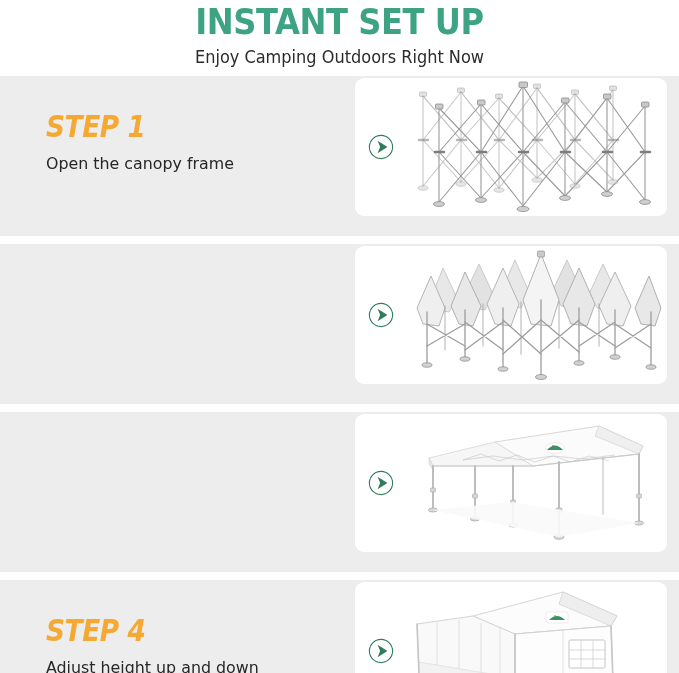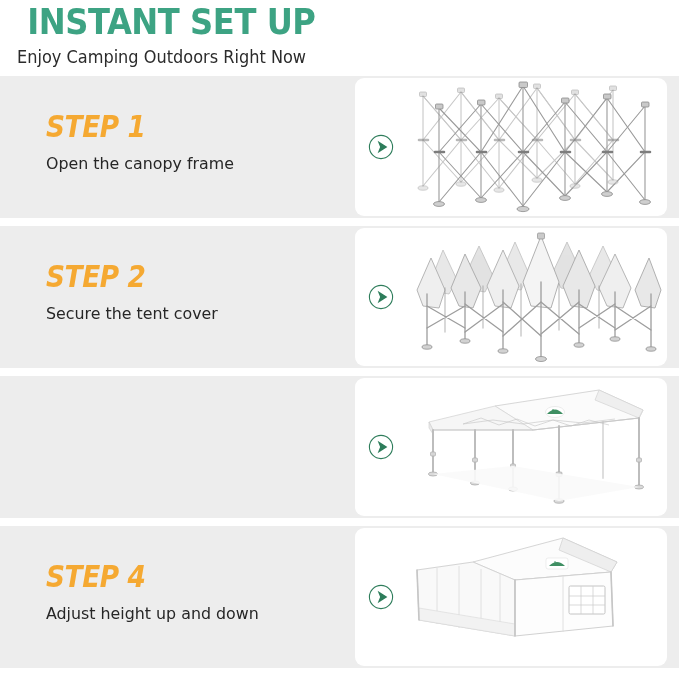--- a/index.html
+++ b/index.html
@@ -13,20 +13,21 @@
     font-family: "Liberation Sans", sans-serif;
     overflow: hidden;
     position: relative;
   }
 
   
   .header {
     width: 679px;
     height: 76px;
     background: #ffffff;
+    text-align: center;
     box-sizing: border-box;
     padding-top: 2px;
   }
   .header-title {
     font-family: "DejaVu Sans", sans-serif;
     font-weight: bold;
     font-size: 35px;
     letter-spacing: -0.5px;
     color: #3da383;
     line-height: 40px;
@@ -44,21 +45,21 @@
     white-space: nowrap;
   }
 
   
   .steps {
     width: 679px;
   }
   .step-row {
     position: relative;
     width: 679px;
-    height: 142px;
+    height: 160px;
     background: #ededed;
     margin-bottom: 8px;
     box-sizing: border-box;
   }
   .step-row:last-child { margin-bottom: 8px; }
 
   .step-text {
     position: absolute;
     left: 46px;
     top: 34px;
@@ -194,24 +195,20 @@
               <ellipse cx="172" cy="108" rx="5" ry="2.2"></ellipse>
               <ellipse cx="210" cy="104" rx="5" ry="2.2"></ellipse>
             </g>
           </g>
         </svg>
       </div>
     </div>
   </div>
 
   <div class="step-row">
-    <div class="step-text">
-      <div class="step-label">STEP 2</div>
-      <div class="step-desc">Secure the tent cover</div>
-    </div>
     <div class="image-card">
       <div class="arrow-icon">
         <svg viewBox="0 0 26 26">
           <circle cx="13" cy="13" r="11.6" fill="none" stroke="#2e7d5b" stroke-width="1.1"></circle>
           <path d="M9.6 6.8 L19.4 13 L9.6 19.2 L12.1 13 Z" fill="#2e7d5b"></path>
         </svg>
       </div>
       <div class="illus">
         <svg viewBox="0 0 264 138">
 

